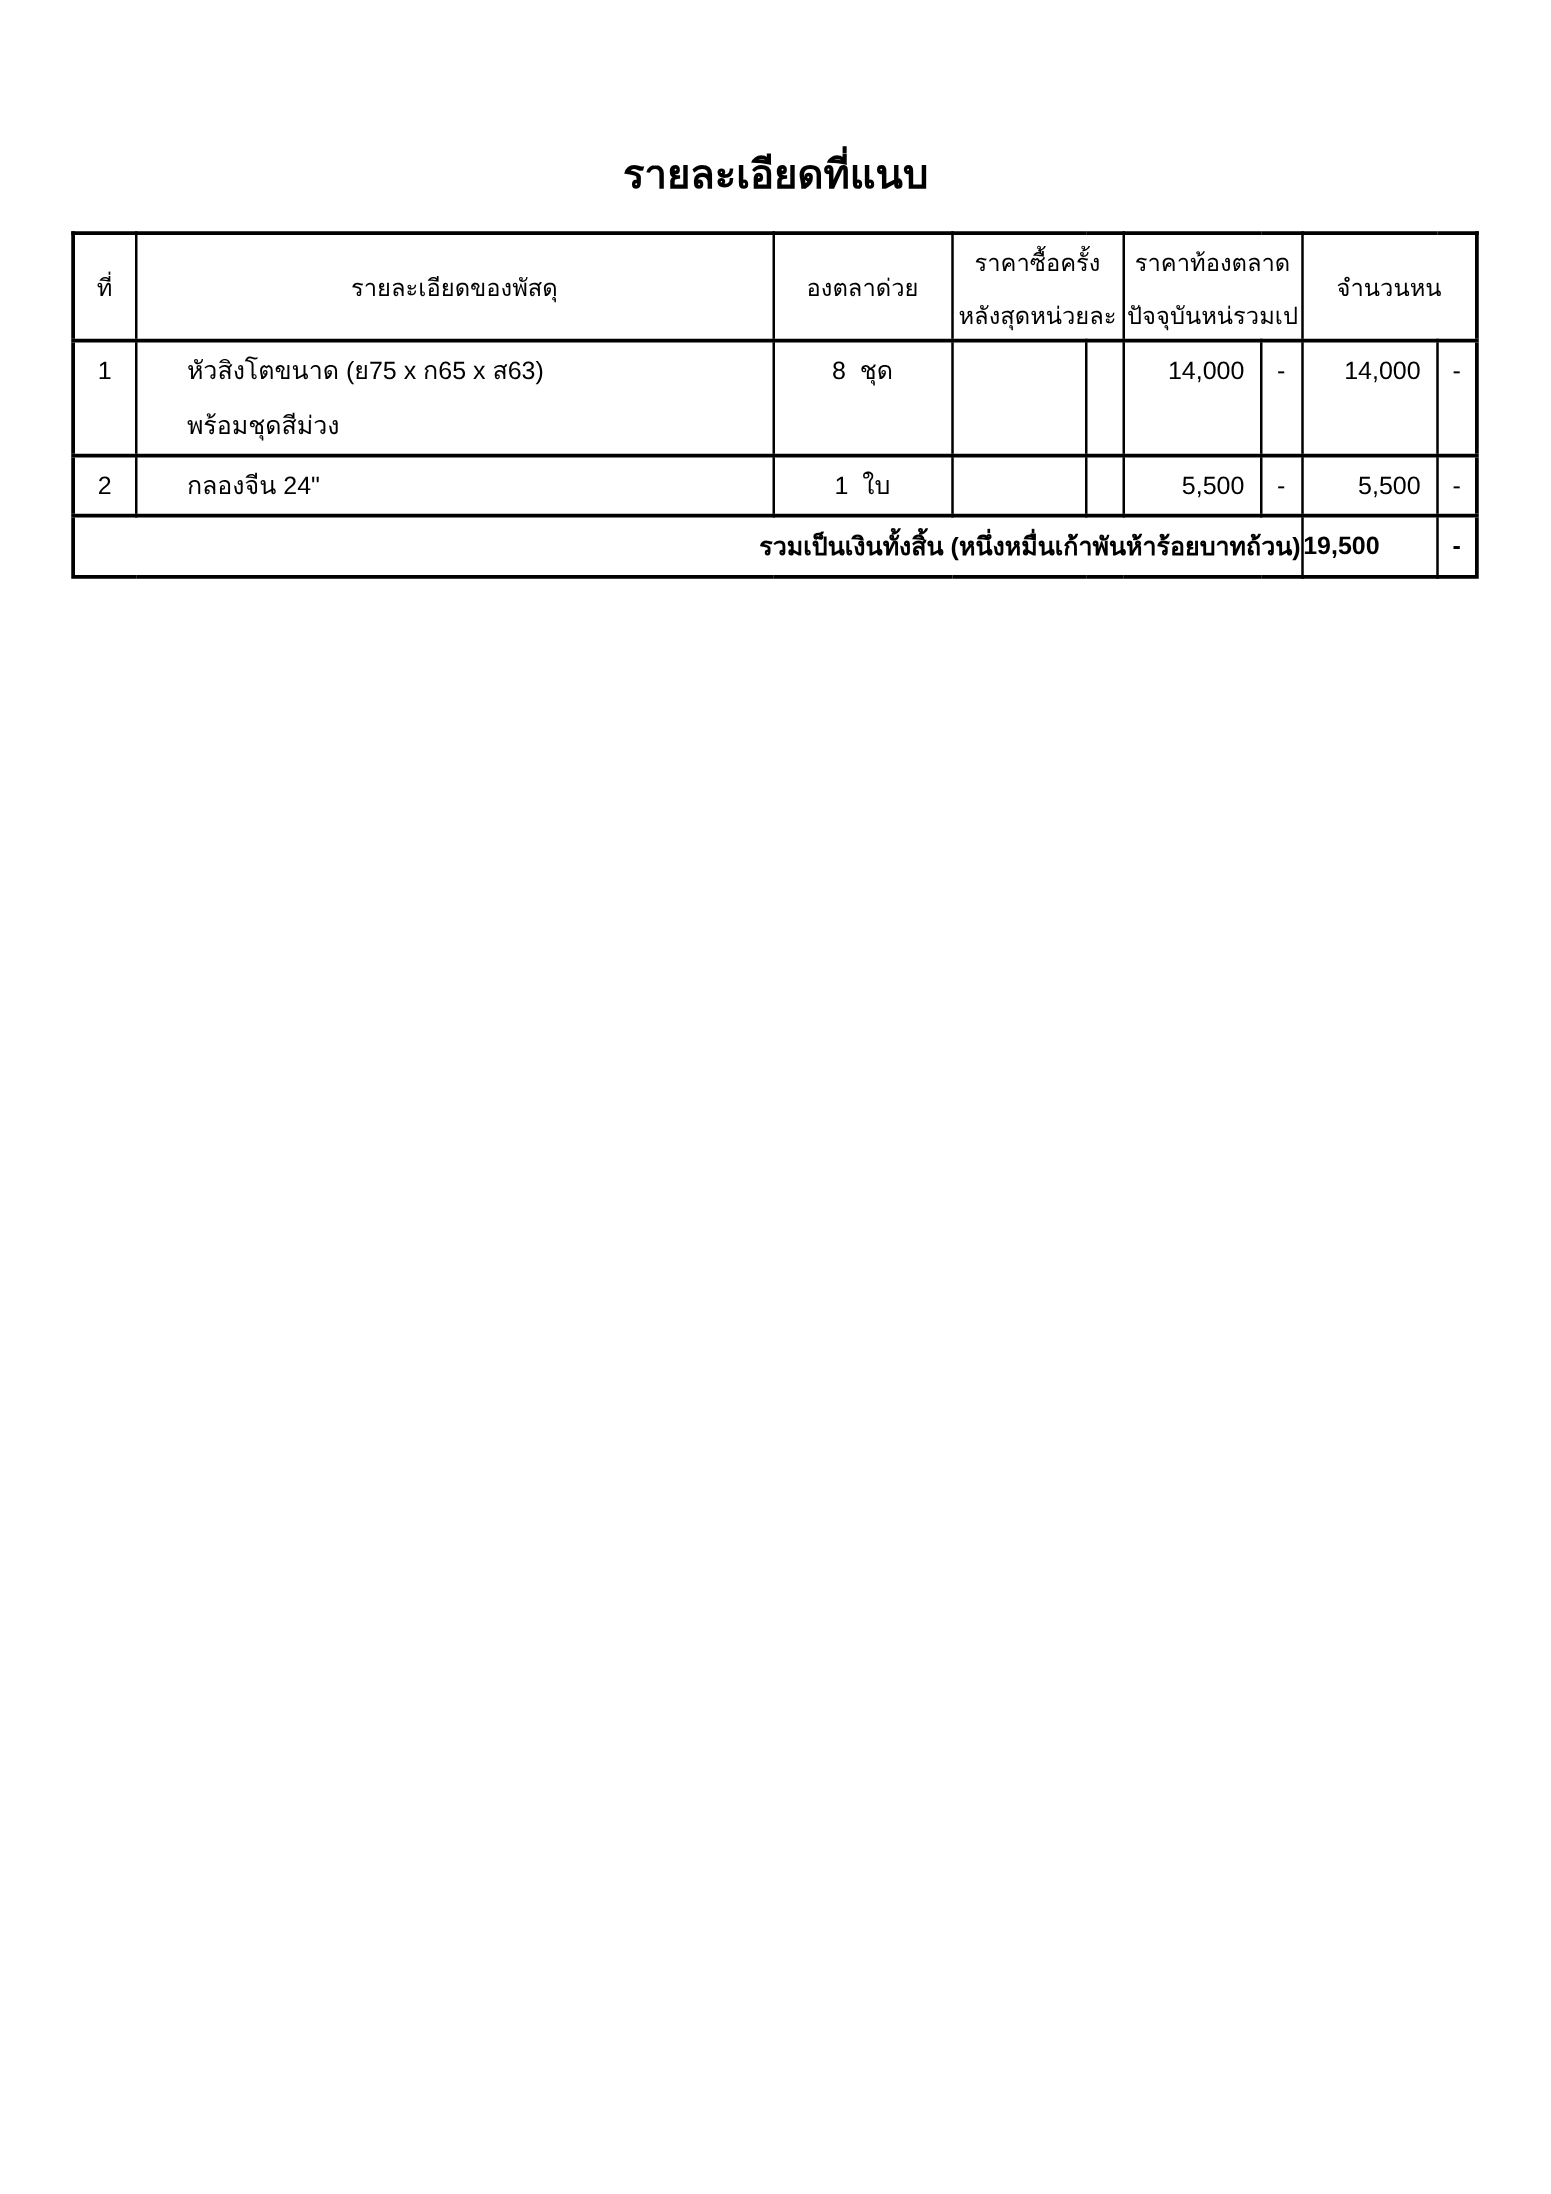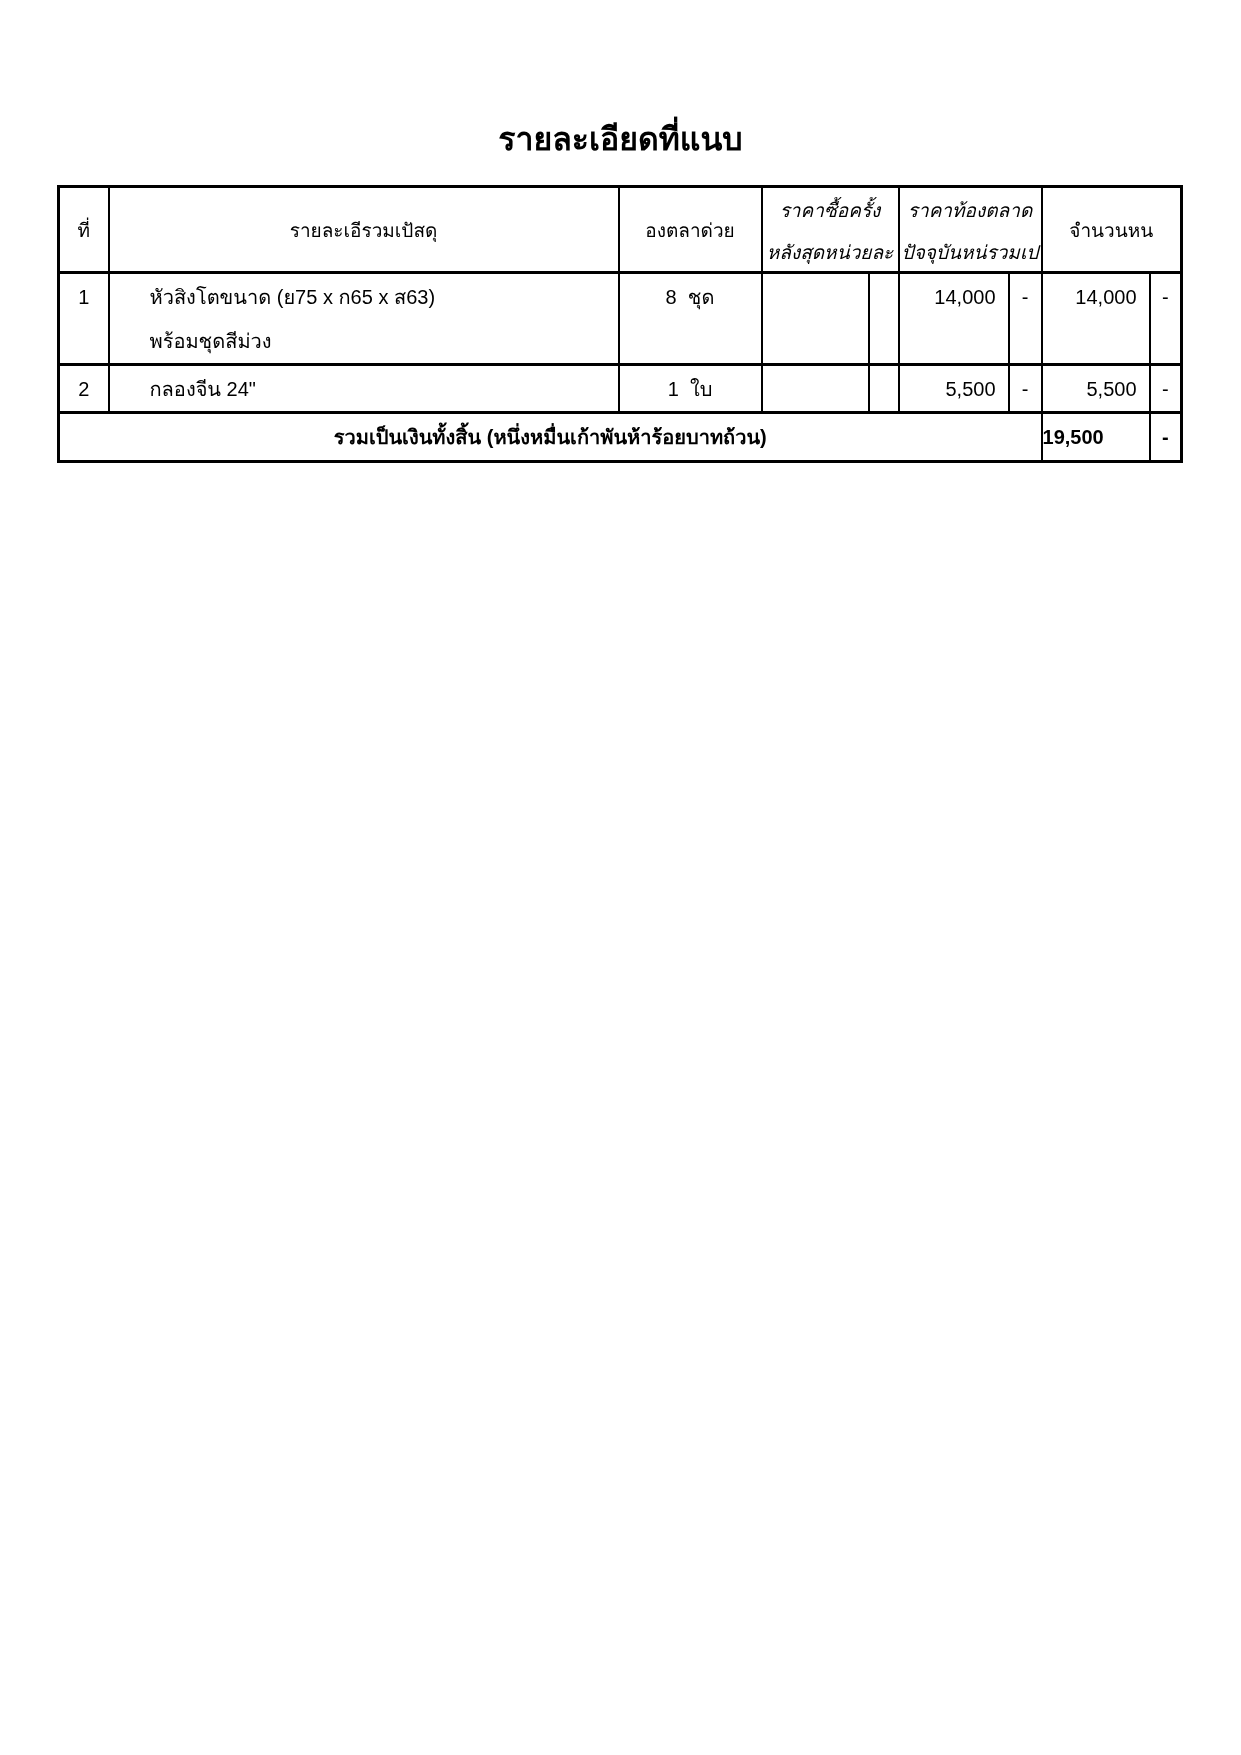--- a/index.html
+++ b/index.html
@@ -42,33 +42,32 @@
   }
   tr.header-row { height: 86px; }
   tr.header-row th { font-size: 19px; text-align: center; vertical-align: middle; }
   .header-split {
     height: 80px;
     display: flex;
     flex-direction: column;
     justify-content: space-between;
     align-items: center;
     padding: 5px 2px 3px 2px;
-    font-style: italic;
   }
   tr.item-row-1 { height: 89px; }
   tr.item-row-2 { height: 45px; }
   td.cell-no      { text-align: center; vertical-align: top; line-height: 44px; padding-top: 1px; }
   td.cell-desc    { text-align: left; vertical-align: top; padding: 1px 4px 0 8px; }
   .desc-line      { height: 44px; line-height: 44px; white-space: nowrap; margin-left: 32px; }
   td.cell-qty     { text-align: center; vertical-align: top; line-height: 44px; padding-top: 1px; white-space: pre; }
   td.cell-baht    { text-align: right; vertical-align: top; line-height: 44px; padding: 1px 12px 0 0; }
   td.cell-satang  { text-align: center; vertical-align: top; line-height: 44px; padding-top: 1px; }
   tr.summary-row { height: 49px; }
   tr.summary-row td { vertical-align: middle; font-weight: bold; }
-  td.summary-label  { text-align: center; }
+  td.summary-label  { text-align: right; }
   td.summary-baht   { padding-right: 12px; }
   td.summary-satang { text-align: center; }
 </style>
 </head>
 <body>
 
 <div class="page">
 
   <div class="title">รายละเอียดที่แนบ</div>
 
@@ -81,21 +80,21 @@
       <col style="width:30px">
       <col style="width:110px">
       <col style="width:33px">
       <col style="width:108px">
       <col style="width:32px">
     </colgroup>
 
     <tbody>
         <tr class="header-row">
       <th>ที่</th>
-      <th>รายละเอีรวมเปัสดุ</th>
+      <th>รายละเอียดของพัสดุ</th>
       <th>องตลาด่วย</th>
       <th colspan="2">
         <div class="header-split">
           <span>ราคาซื้อครั้ง</span>
           <span>หลังสุดหน่วยละ</span>
         </div>
       </th>
       <th colspan="2">
         <div class="header-split">
           <span>ราคาท้องตลาด</span>

